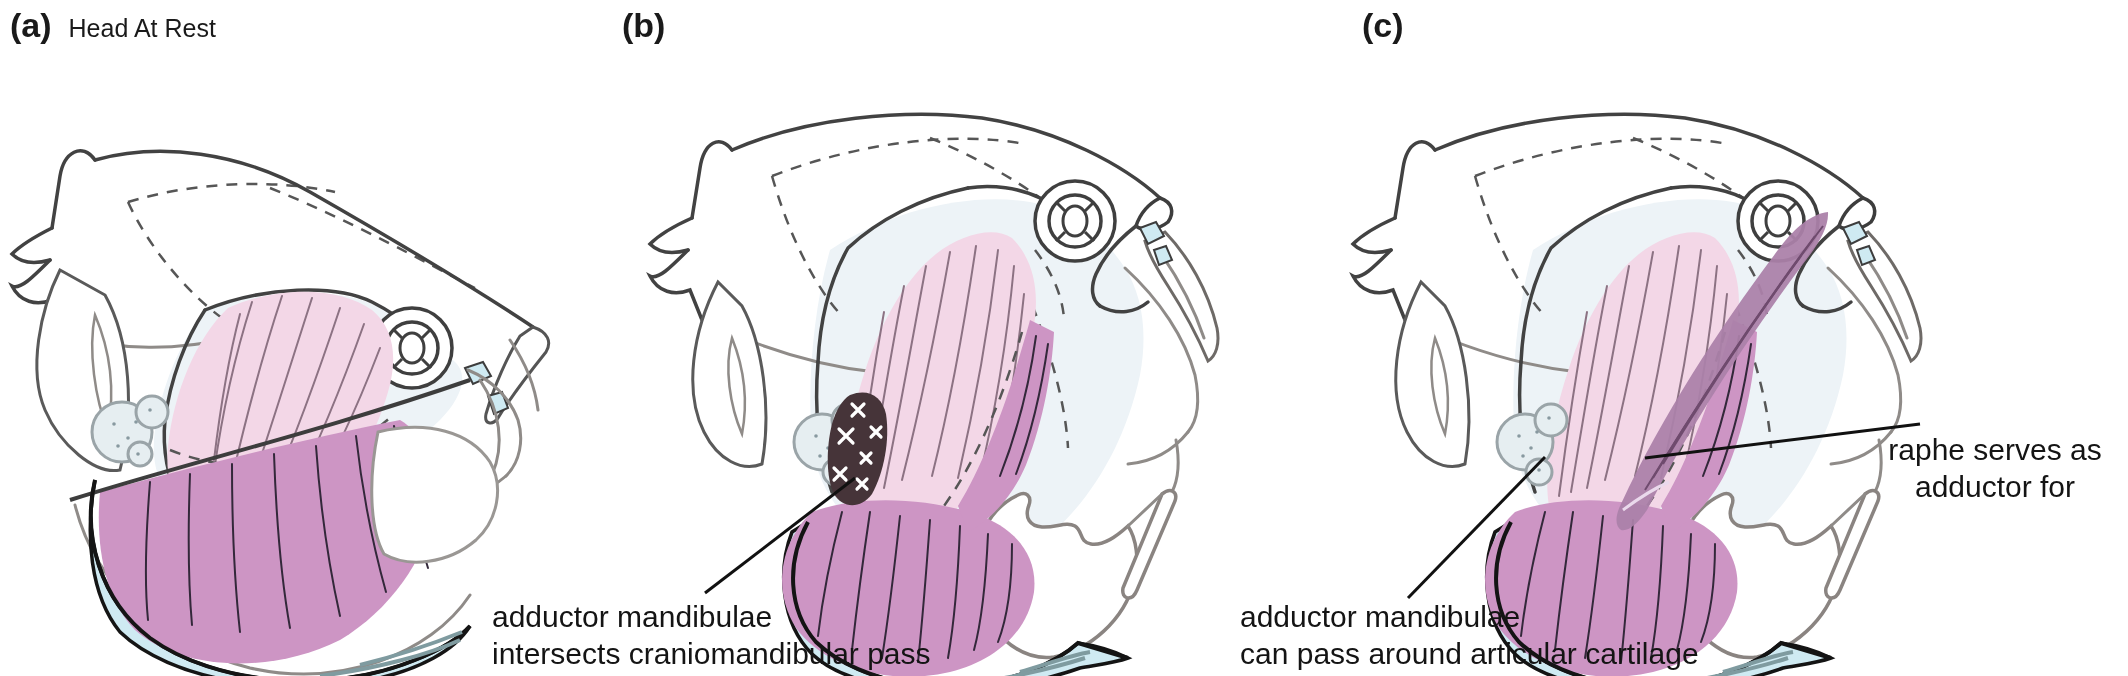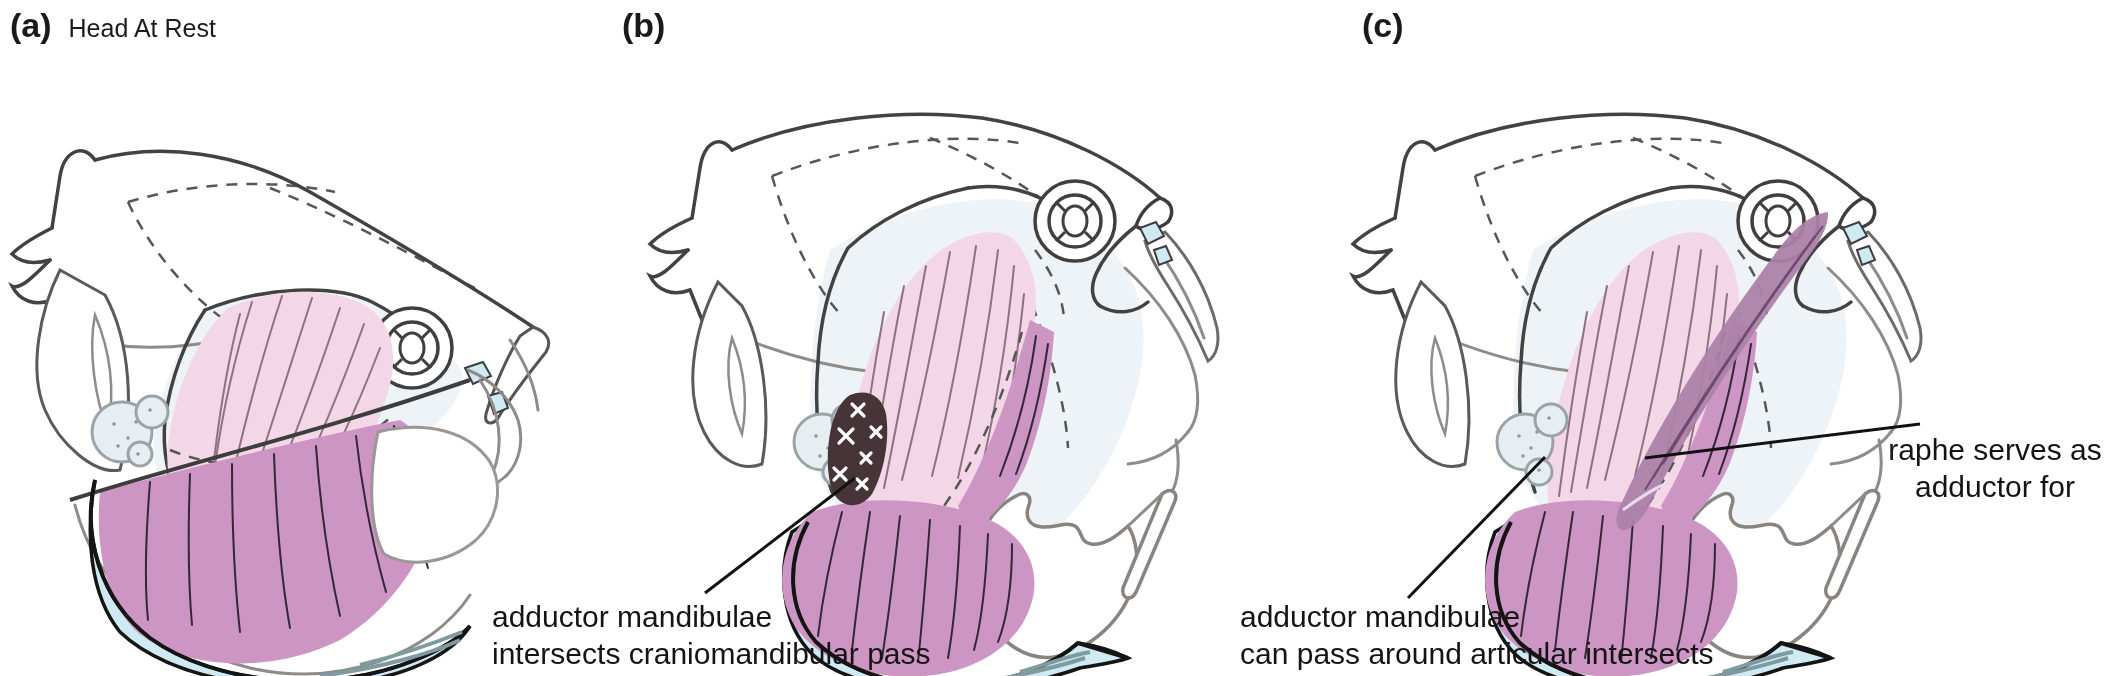--- a/index.html
+++ b/index.html
@@ -279,16 +279,16 @@
     <div>intersects craniomandibular pass</div>
   </div>
 
   <div class="cap center" style="left:1862px;top:393px;width:266px;margin-top:38px;">
     <div>raphe serves as</div>
     <div>adductor for</div>
   </div>
 
   <div class="cap" style="left:1240px;top:598px;">
     <div>adductor mandibulae</div>
-    <div>can pass around articular intersects</div>
+    <div>can pass around articular cartilage</div>
   </div>
 
 </div>
 
 </body></html>

